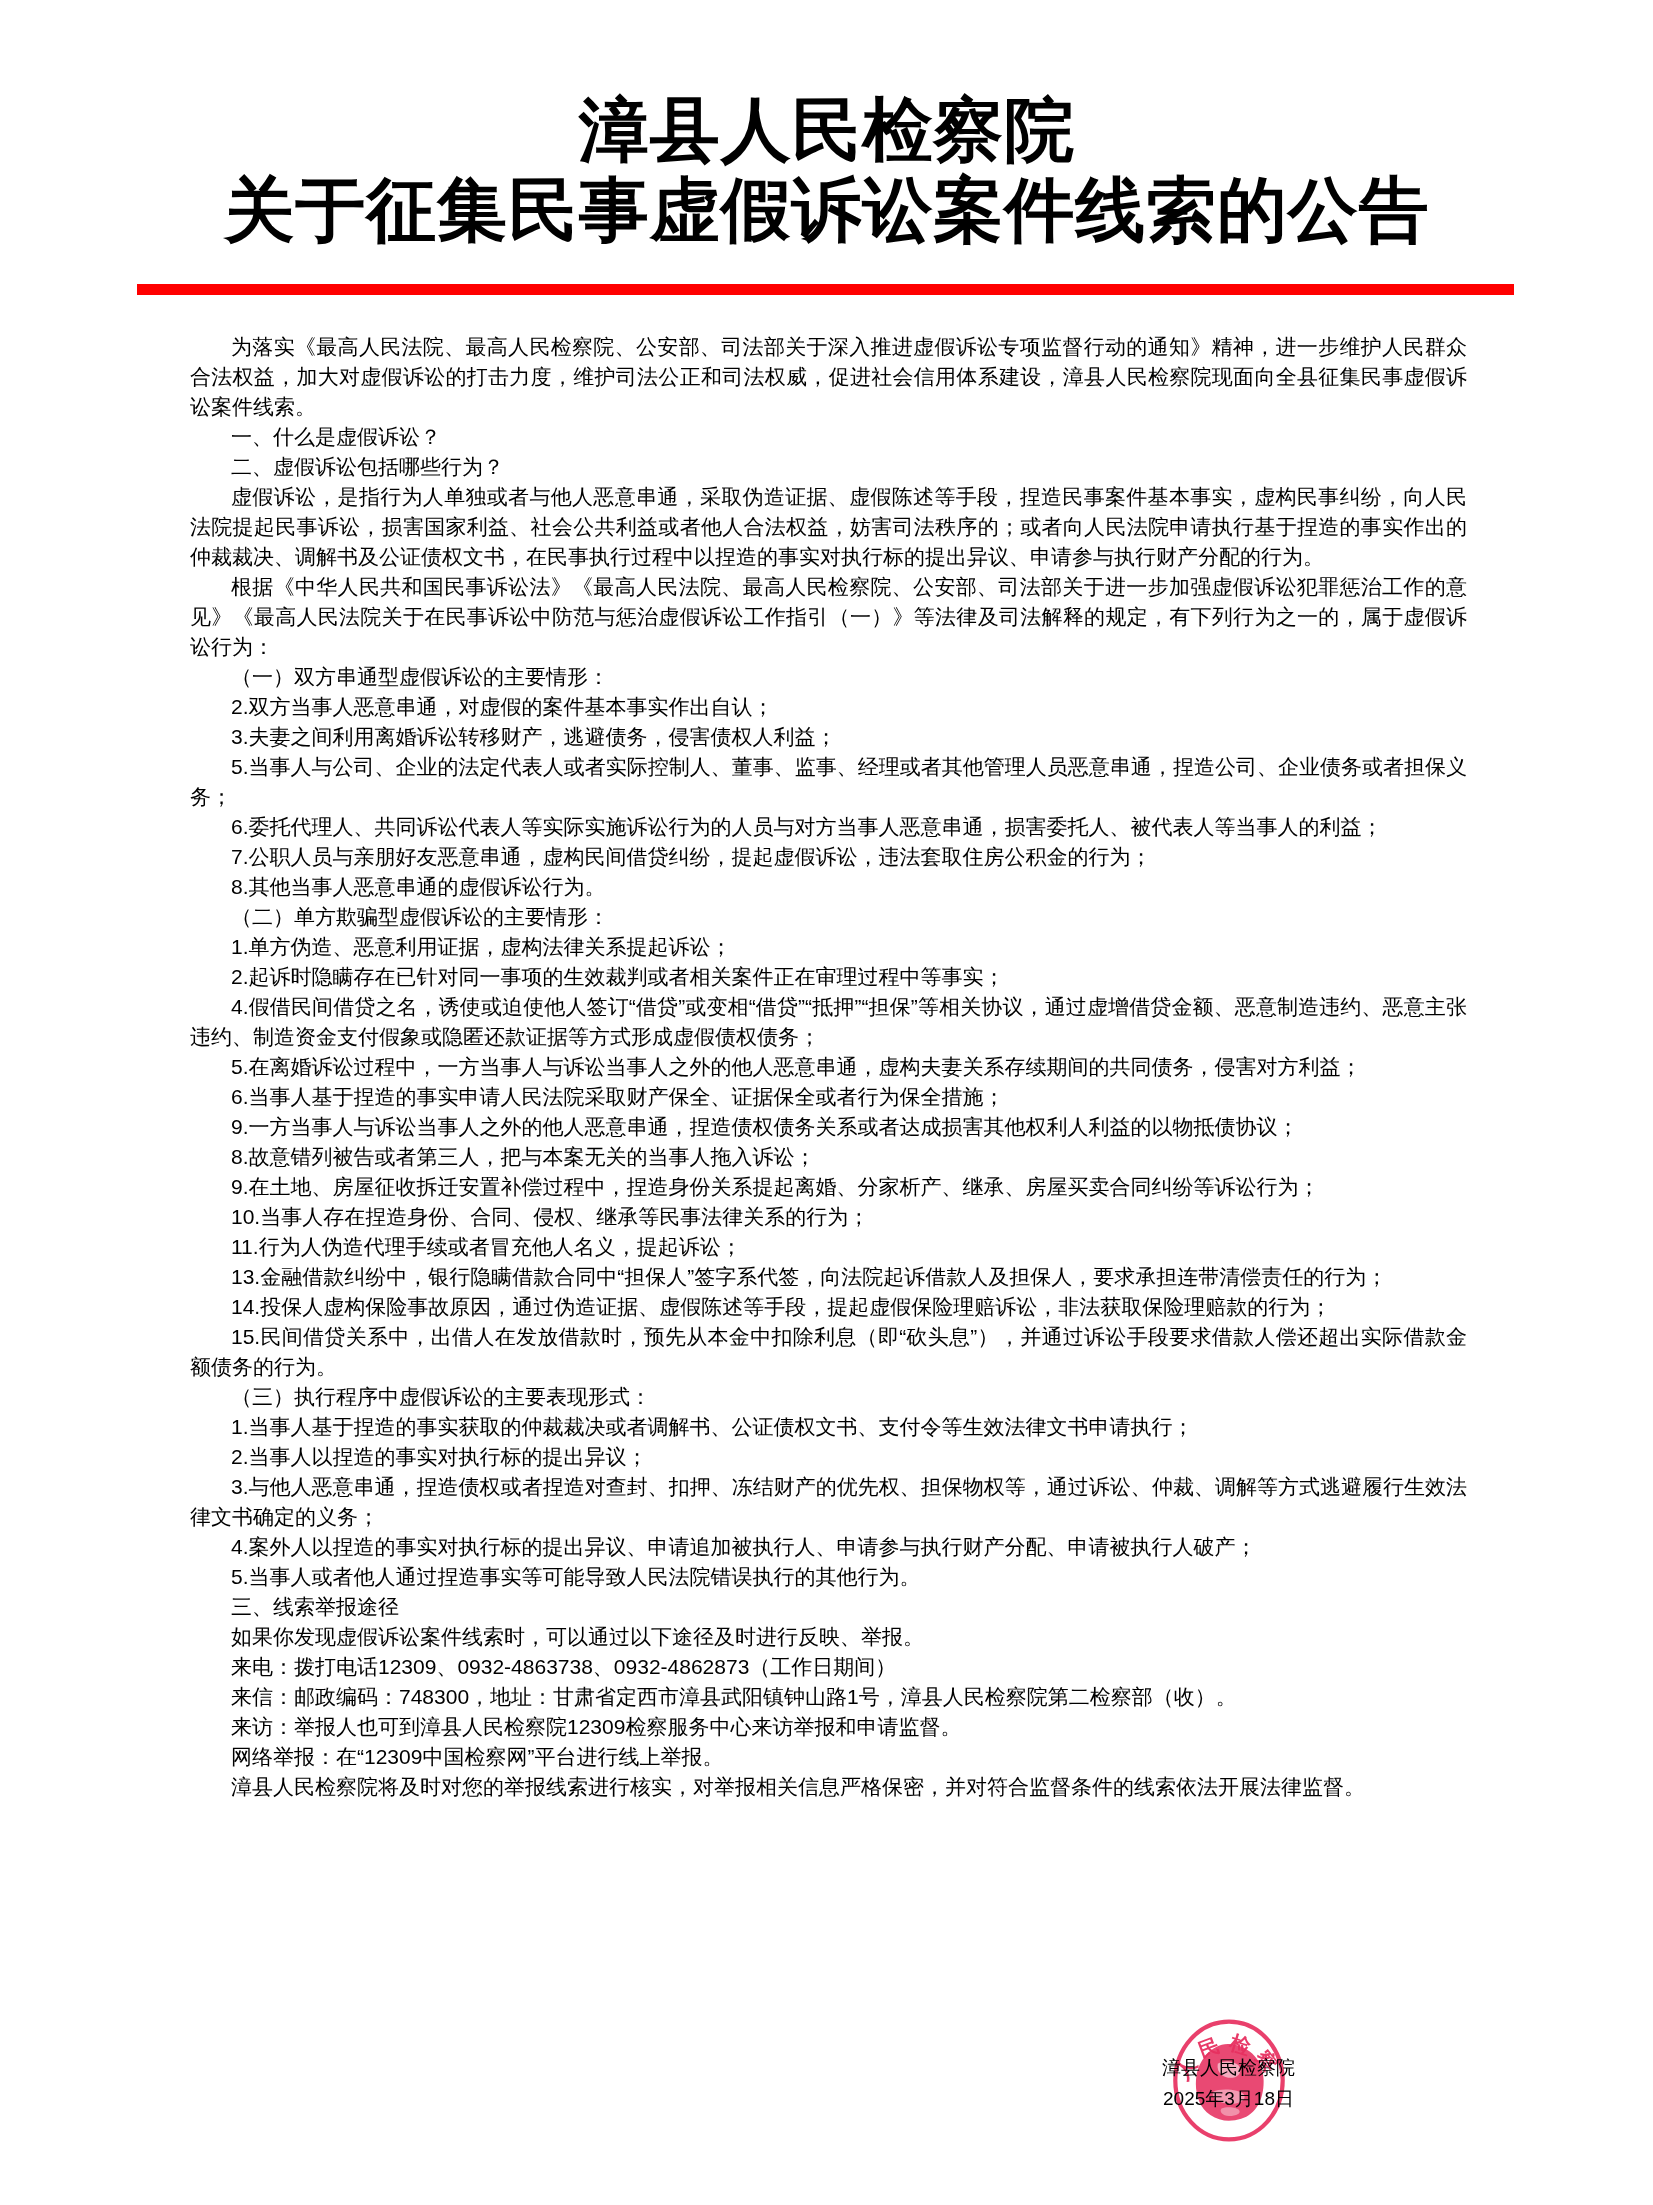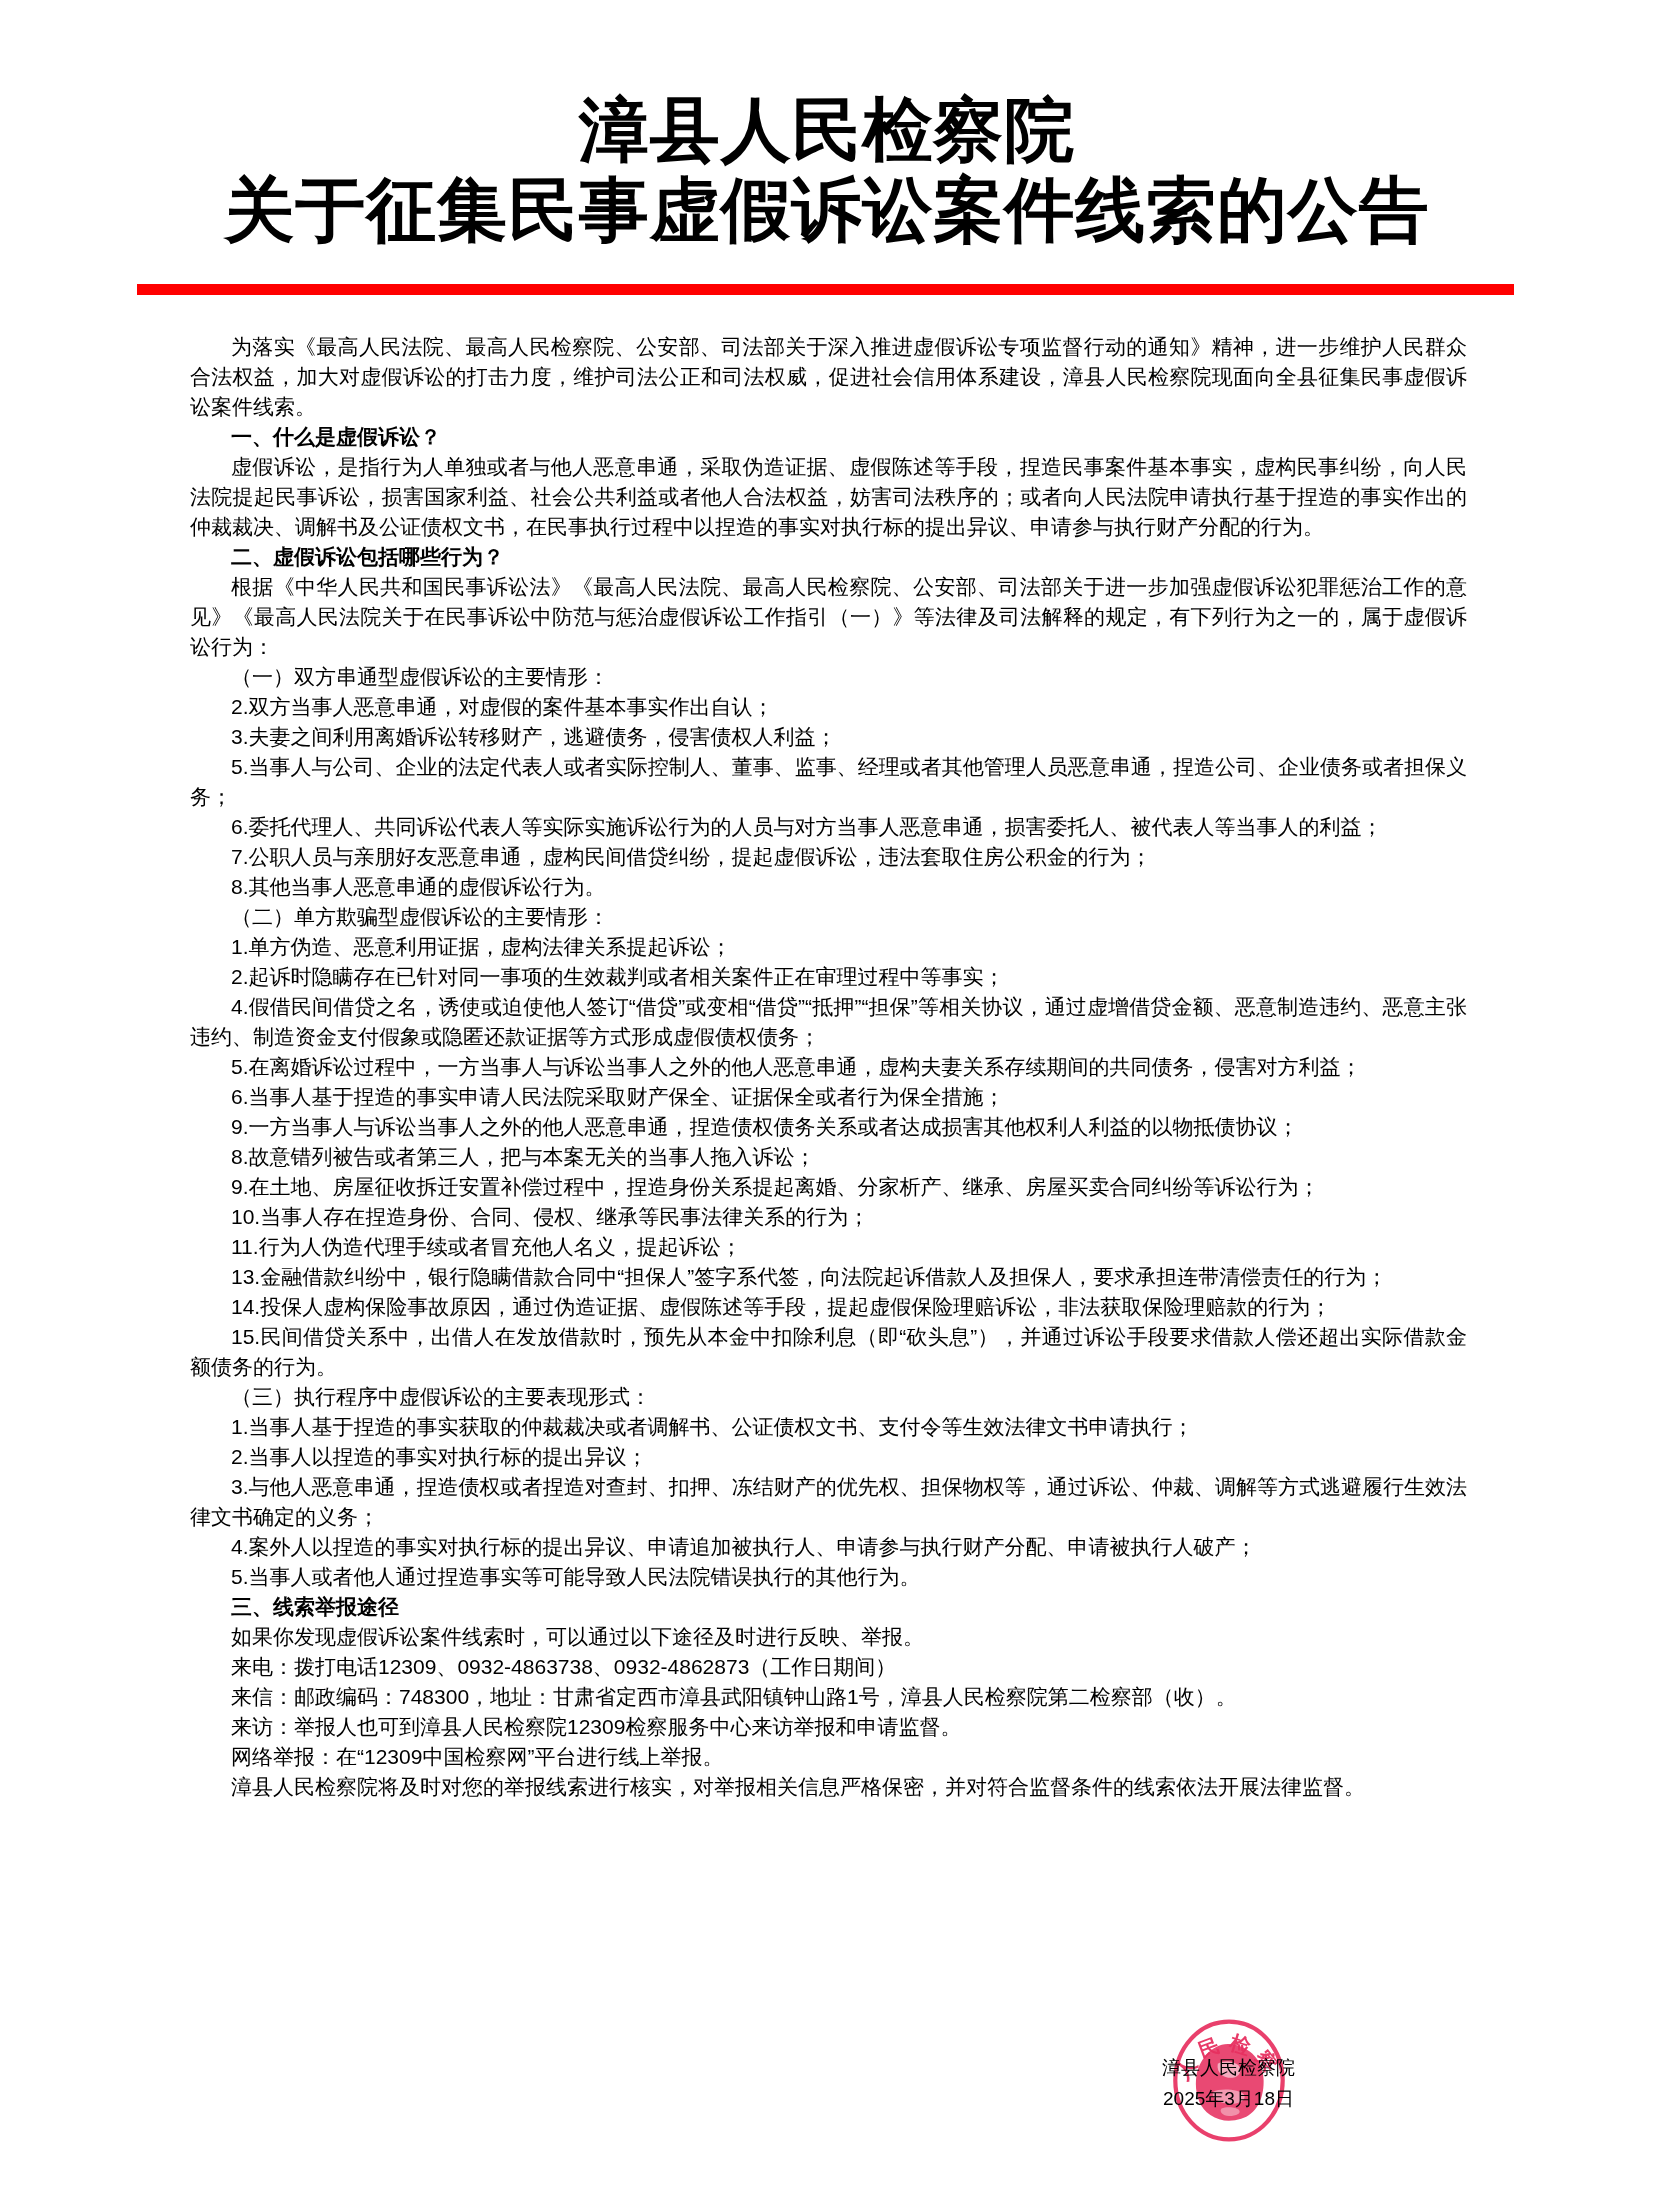--- a/index.html
+++ b/index.html
@@ -36,21 +36,21 @@
     font-size: 21px;
     line-height: 30px;
     text-align: justify;
     font-weight: 400;
   }
   .body-text p.para {
     margin: 0;
     text-indent: 41px;
   }
   .body-text p.para.heading {
-    font-weight: 700;
+    font-weight: 400;
   }
   .signature {
     position: absolute;
     left: 1112px; top: 2052px;
     width: 233px;
     text-align: center;
     font-size: 19px;
     line-height: 31px;
     color: #000000;
     z-index: 3;
@@ -68,22 +68,22 @@
 <header class="title-block">
   <span class="title-line">漳县人民检察院</span>
   <span class="title-line">关于征集民事虚假诉讼案件线索的公告</span>
 </header>
 
 <div class="red-rule" style="background: rgb(255, 0, 0);"></div>
 
 <main class="body-text">
     <p class="para">为落实《最高人民法院、最高人民检察院、公安部、司法部关于深入推进虚假诉讼专项监督行动的通知》精神，进一步维护人民群众合法权益，加大对虚假诉讼的打击力度，维护司法公正和司法权威，促进社会信用体系建设，漳县人民检察院现面向全县征集民事虚假诉讼案件线索。</p>
     <p class="para heading">一、什么是虚假诉讼？</p>
+    <p class="para heading">二、虚假诉讼包括哪些行为？</p>
     <p class="para">虚假诉讼，是指行为人单独或者与他人恶意串通，采取伪造证据、虚假陈述等手段，捏造民事案件基本事实，虚构民事纠纷，向人民法院提起民事诉讼，损害国家利益、社会公共利益或者他人合法权益，妨害司法秩序的；或者向人民法院申请执行基于捏造的事实作出的仲裁裁决、调解书及公证债权文书，在民事执行过程中以捏造的事实对执行标的提出异议、申请参与执行财产分配的行为。</p>
-    <p class="para heading">二、虚假诉讼包括哪些行为？</p>
     <p class="para">根据《中华人民共和国民事诉讼法》《最高人民法院、最高人民检察院、公安部、司法部关于进一步加强虚假诉讼犯罪惩治工作的意见》《最高人民法院关于在民事诉讼中防范与惩治虚假诉讼工作指引（一）》等法律及司法解释的规定，有下列行为之一的，属于虚假诉讼行为：</p>
     <p class="para">（一）双方串通型虚假诉讼的主要情形：</p>
     <p class="para">2.双方当事人恶意串通，对虚假的案件基本事实作出自认；</p>
     <p class="para">3.夫妻之间利用离婚诉讼转移财产，逃避债务，侵害债权人利益；</p>
     <p class="para">5.当事人与公司、企业的法定代表人或者实际控制人、董事、监事、经理或者其他管理人员恶意串通，捏造公司、企业债务或者担保义务；</p>
     <p class="para">6.委托代理人、共同诉讼代表人等实际实施诉讼行为的人员与对方当事人恶意串通，损害委托人、被代表人等当事人的利益；</p>
     <p class="para">7.公职人员与亲朋好友恶意串通，虚构民间借贷纠纷，提起虚假诉讼，违法套取住房公积金的行为；</p>
     <p class="para">8.其他当事人恶意串通的虚假诉讼行为。</p>
     <p class="para">（二）单方欺骗型虚假诉讼的主要情形：</p>
     <p class="para">1.单方伪造、恶意利用证据，虚构法律关系提起诉讼；</p>

